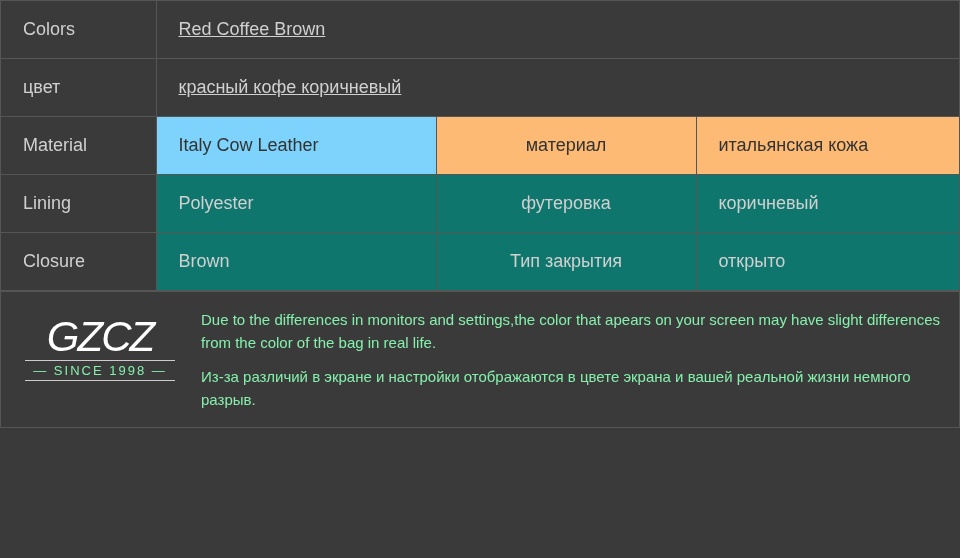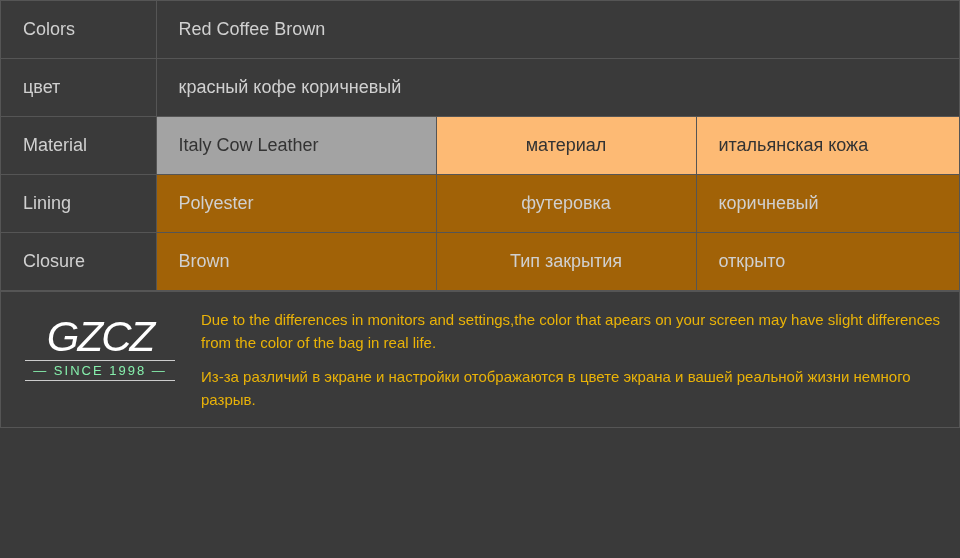--- a/index.html
+++ b/index.html
@@ -50,27 +50,28 @@
       background-color: #fdba74;
       color: #333;
       font-weight: normal;
     }
 
     .material-row .label-col {
       background-color: #3a3a3a;
     }
 
     .value-col {
-      background-color: #a16207;
+      background-color: #0f766e;
       color: #d0d0d0;
     }
 
     .wide-value {
       background-color: #3a3a3a;
       color: #d0d0d0;
+      text-decoration: underline;
     }
 
     .footer-row {
       display: flex;
       align-items: flex-start;
       padding: 16px 14px;
       border-top: 1px solid #555;
       gap: 16px;
     }
 
@@ -96,21 +97,21 @@
       font-size: 13px;
       color: #86efac;
       letter-spacing: 2px;
       margin-top: 2px;
       border-top: 1px solid #ccc;
       border-bottom: 1px solid #ccc;
       padding: 2px 8px;
     }
 
     .disclaimer-text {
-      color: #eab308;
+      color: #86efac;
       font-size: 15px;
       line-height: 1.55;
       flex: 1;
     }
 
     .disclaimer-text p {
       margin-bottom: 10px;
     }
 
     .disclaimer-text p:last-child {
@@ -129,21 +130,21 @@
       <td class="wide-value" colspan="3">Red  Coffee  Brown</td>
     </tr>
 
     <tr>
       <td class="label-col">цвет</td>
       <td class="wide-value" colspan="3">красный кофе  коричневый</td>
     </tr>
 
     <tr class="material-row">
       <td class="label-col">Material</td>
-      <td class="value-col" style="background-color:#a3a3a3; color:#333; width:280px;">Italy Cow Leather</td>
+      <td class="value-col" style="background-color:#7dd3fc; color:#333; width:280px;">Italy Cow Leather</td>
       <td class="value-col" style="width:260px; text-align:center;">материал</td>
       <td class="value-col">итальянская кожа</td>
     </tr>
 
     <tr>
       <td class="label-col">Lining</td>
       <td class="value-col" style="width:280px;">Polyester</td>
       <td class="value-col" style="width:260px; text-align:center;">футеровка</td>
       <td class="value-col">коричневый</td>
     </tr>

